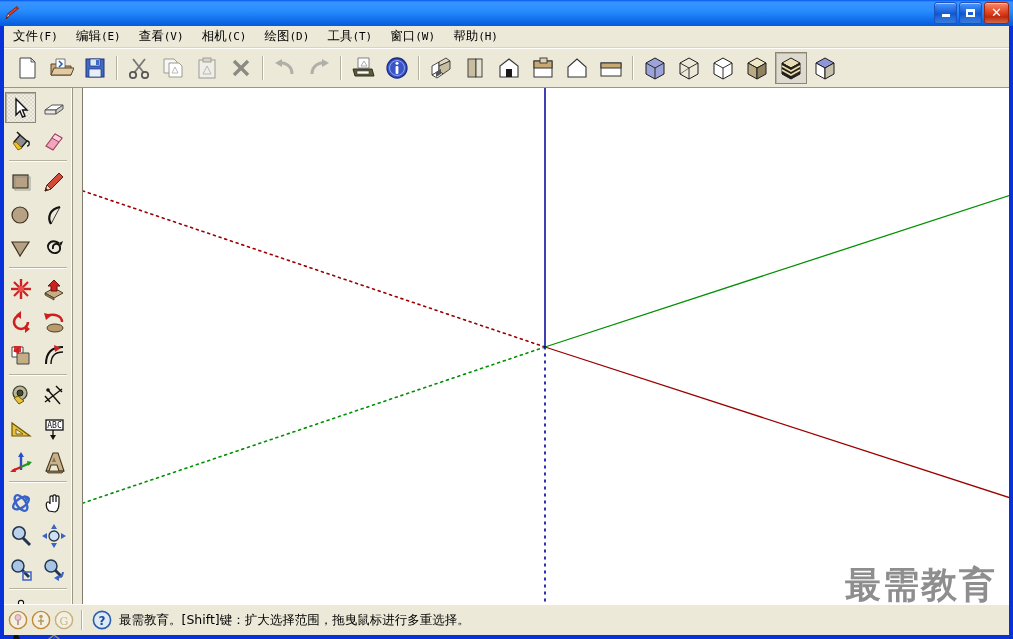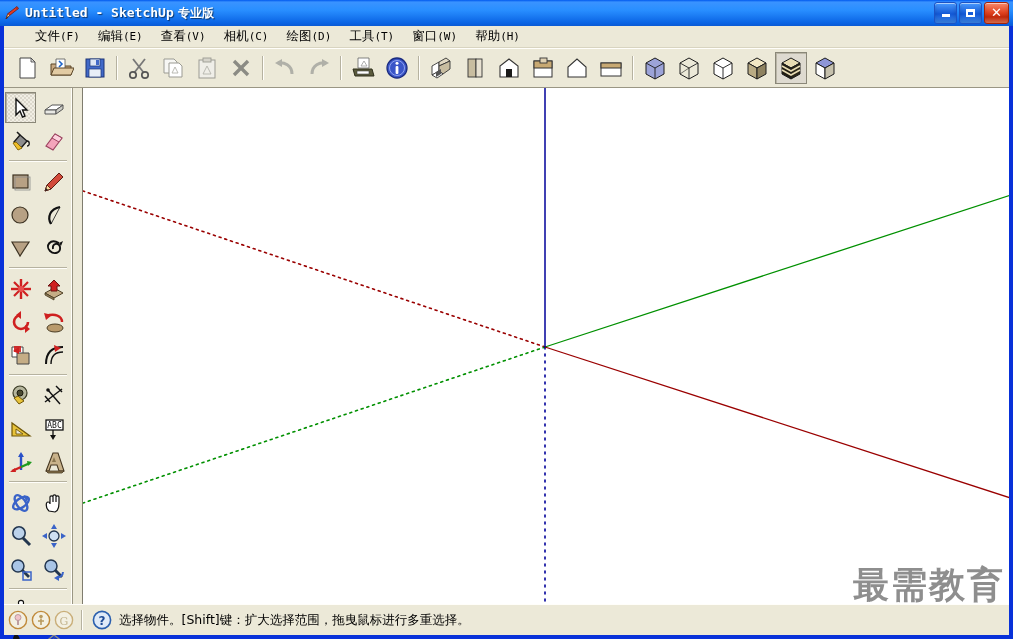--- a/index.html
+++ b/index.html
@@ -51,21 +51,21 @@
   
   .client{
     flex:1 1 auto;margin:0 3px 3px 3px;background:#ece9d8;
     display:flex;flex-direction:column;min-height:0;
     border:1px solid #0831d9;border-top:none;
   }
 
   
   .menubar{
     height:21px;flex:0 0 21px;background:#ece9d8;
-    display:flex;align-items:center;padding-left:22px;
+    display:flex;align-items:center;padding-left:0;
     border-bottom:1px solid #d8d4c0;
   }
   .menu-item{
     font-size:12.5px;color:#000;padding:2px 9px;white-space:nowrap;
     font-family:"DejaVu Sans","Liberation Sans",sans-serif;
   }
   .menu-item .mn{font-family:"DejaVu Sans Mono",monospace;font-size:11px;}
 
   
   .toolbar{
@@ -107,21 +107,21 @@
     background:
       repeating-conic-gradient(#dcd8cc 0% 25%, #f1eee4 0% 50%) 0 0/4px 4px;
     box-shadow:inset 1px 1px 0 #b5b1a2;
   }
 
   
   .canvaswrap{flex:1 1 auto;position:relative;min-width:0;background:#fff;border-left:1px solid #7f7c6e;}
   .canvas{position:absolute;inset:0;background:#ffffff;overflow:hidden;}
   .canvas svg{position:absolute;left:0;top:0;}
   .watermark{
-    position:absolute;right:4px;bottom:-6px;
+    position:absolute;right:12px;bottom:-6px;
     font-size:36px;font-weight:bold;color:#8e8e8e;
     font-family:"DejaVu Sans","Liberation Sans",sans-serif;
     letter-spacing:2px;
     text-shadow:
       1.5px 1.5px 0 #fff, -1.5px -1.5px 0 #fff,
       1.5px -1.5px 0 #fff, -1.5px 1.5px 0 #fff,
       0 2px 0 #fff, 2px 0 0 #fff;
     pointer-events:none;white-space:nowrap;
   }
 
@@ -166,21 +166,20 @@
 
   <div class="titlebar">
     <div class="title-icon">
       <svg width="16" height="16" viewBox="0 0 16 16">
         <polygon points="2,14 4,8.5 13,1.5 14.5,3.5 5.5,10.5" fill="#e23b26" stroke="#6b1208" stroke-width=".7"></polygon>
         <polygon points="2,14 4,8.5 5.5,10.5" fill="#f5d78a" stroke="#6b1208" stroke-width=".6"></polygon>
         <polygon points="2,14 3,11.2 4.4,12.8" fill="#333"></polygon>
         <line x1="12.2" y1="2.6" x2="13.6" y2="4.4" stroke="#8c2a17" stroke-width=".8"></line>
       </svg>
     </div>
-    <div class="title-text"><span>Untitled - SketchUp</span><span class="cn">&nbsp;</span><span class="cn">专业版</span></div>
     <div class="win-btns">
       <div class="wb min">
           <div class="glyph-min"></div>
         </div>
       <div class="wb max">
           <div class="glyph-max"></div>
         </div>
       <div class="wb close">
           <span class="glyph-close">✕</span>
         </div>
@@ -674,18 +673,18 @@
           </svg>
         </div>
         <div class="sb-vsep"></div>
         <div class="sb-help">
           <svg width="20" height="20" viewBox="0 0 20 20">
             <circle cx="10" cy="10" r="8.6" fill="#dfeaf8" stroke="#2a5fae" stroke-width="1.6"></circle>
             <text x="10" y="14.5" font-size="12" font-weight="bold" text-anchor="middle" fill="#1d4b96" font-family="DejaVu Sans, sans-serif">?</text>
           </svg>
         </div>
       </div>
-      <div class="sb-text">选择物件。[Shift]键：扩大选择范围，拖曳鼠标进行多重选择。</div>
+      <div class="sb-text">最需教育。[Shift]键：扩大选择范围，拖曳鼠标进行多重选择。</div>
 
     </div>
 
   </div>
 </div>
 
 </body></html>

